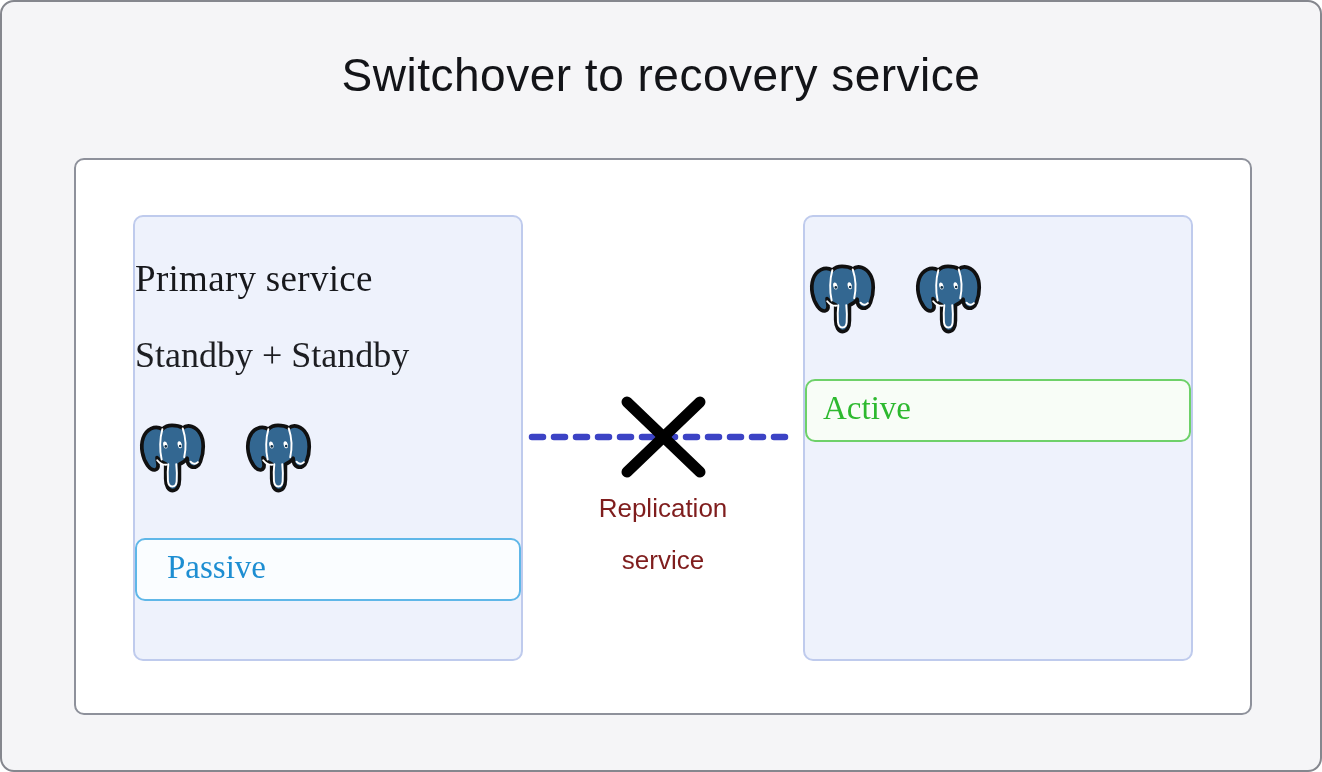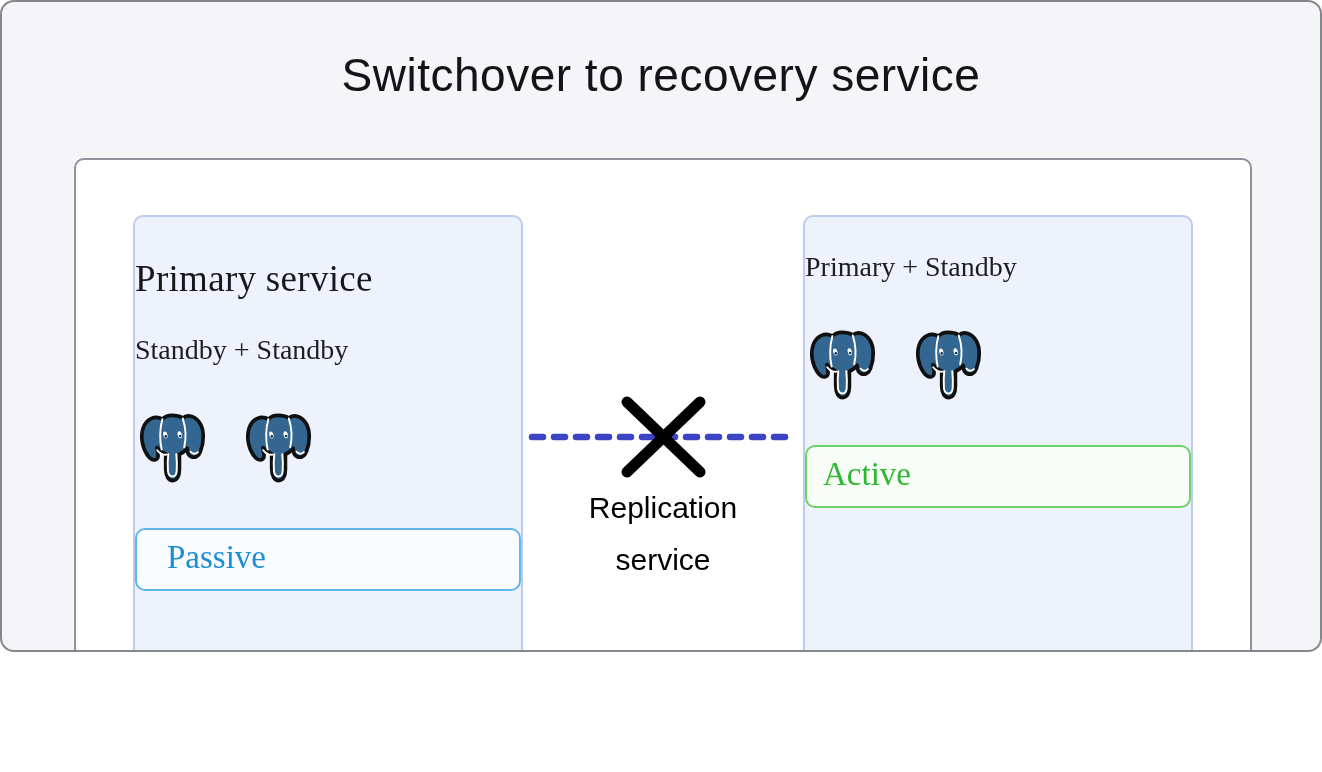--- a/index.html
+++ b/index.html
@@ -4,21 +4,21 @@
 <style>
   html, body {
     margin: 0;
     padding: 0;
     background: #ffffff;
     font-family: "Liberation Sans", "DejaVu Sans", sans-serif;
   }
   .frame {
     position: relative;
     width: 1322px;
-    height: 652px;
+    height: 772px;
     box-sizing: border-box;
     background: #f5f5f7;
     border: 2px solid #85878e;
     border-radius: 14px;
     overflow: hidden;
   }
   .diagram-title {
     position: absolute;
     top: 46px;
     left: 0;
@@ -57,21 +57,21 @@
   .service-card.recovery { left: 727px; }
   .card-title {
     margin-top: 40px;
     font-size: 37px;
     font-weight: 400;
     color: #17181c;
     letter-spacing: 0.3px;
   }
   .card-subtitle {
     margin-top: 34px;
-    font-size: 28px;
+    font-size: 36px;
     font-weight: 400;
     color: #1d1e22;
   }
   .icons-row {
     margin-top: 42px;
     display: flex;
     gap: 32px;
     align-items: center;
   }
   .pg-icon { width: 74px; height: 80px; }
@@ -102,23 +102,23 @@
     top: 230px;
     width: 420px;
     height: 110px;
   }
   .connector-label {
     position: absolute;
     left: 437px;
     top: 322px;
     width: 300px;
     text-align: center;
-    font-size: 30px;
+    font-size: 26px;
     line-height: 52px;
-    color: #000000;
+    color: #7f1d1d;
   }
 </style>
 </head>
 <body>
 
 <div class="frame">
 
   <div class="diagram-title">Switchover to recovery service</div>
 
   <div class="canvas">
@@ -165,21 +165,20 @@
         <line x1="171" y1="12" x2="244" y2="82"></line>
         <line x1="244" y1="12" x2="171" y2="82"></line>
       </g>
     </svg>
     <div class="connector-label">
       <div>Replication</div>
       <div>service</div>
     </div>
 
     <div class="service-card recovery">
-      <div class="card-subtitle">Primary + Standby</div>
       <div class="icons-row">
         <svg class="pg-icon" viewBox="0 0 100 104">
           <path d="M50,8 C45,8 40,10 37,13 C27,7 15,13 11,25 C7,37 10,52 17,62 C20,66 24,69 27.5,68 C30.5,67 31.5,63.5 31,60 C30.7,57.5 30,54.5 29.8,51.5 C33,55.5 37,58.5 41.5,60.2 L41.5,80 C41.5,90 45.5,96 51,96 C56.5,96 60,90.5 60,81 L60,60.5 C64.5,58.8 68,56 70.5,52.3 C70.5,57 72,62 76,63.8 C81,66 86.5,62.5 88.5,56.5 C93.5,44 93.5,28 88,19 C82.5,9.5 71.5,5.5 64.5,11.5 C60.5,9 55.5,8 50,8 Z" fill="#336791" stroke="#101010" stroke-width="5" stroke-linejoin="round"></path>
           <g fill="none" stroke="#ffffff" stroke-width="2.6" stroke-linecap="round">
             <path d="M37,13 C33.5,25 33,42 36,54"></path>
             <path d="M64.5,12 C68.5,24 69,40 66.5,51"></path>
             <path d="M45,60.5 C44,68 44,76 44.5,83 C45,88 47,90.5 50.5,90.5 C54,90.5 56,88 56.3,83.5 C56.8,76 56.5,67 55.8,60.3"></path>
             <path d="M30,55 C33.5,59.5 38.5,61.5 43,61"></path>
             <path d="M75,57 C78,60.5 82,60.5 85,57.5"></path>
           </g>

